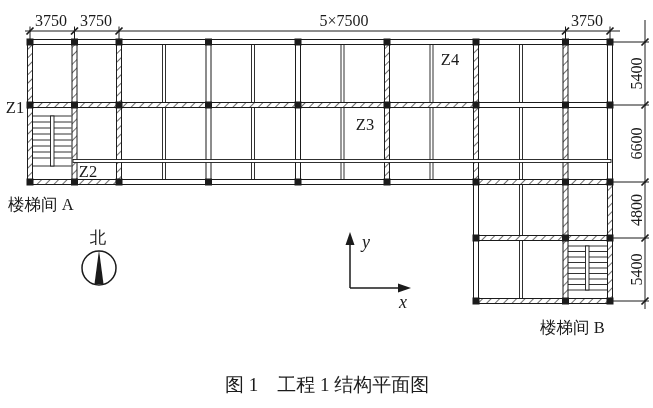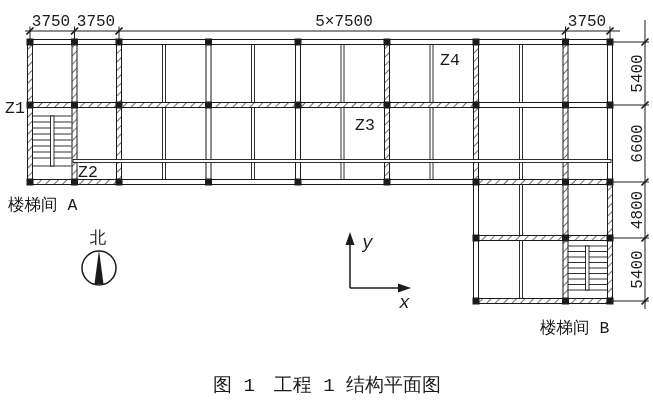--- a/index.html
+++ b/index.html
@@ -1,18 +1,18 @@
 <!DOCTYPE html>
 <html><head>
 <meta charset="utf-8">
 <style>
   html,body { margin:0; padding:0; background:#ffffff; }
   .canvas {
     position:relative; width:653px; height:408px; background:#ffffff;
-    font-family:Liberation Mono, monospace;
+    font-family:Liberation Serif, serif;
     overflow:hidden;
   }
   svg { display:block; }
   svg text { fill:#1b1b1b; }
   .wh { fill:url(#hatch); stroke:#1b1b1b; stroke-width:1; }   
   .wp { fill:#ffffff; stroke:#1b1b1b; stroke-width:1; }       
   .sb { fill:#ffffff; stroke:#1b1b1b; stroke-width:0.9; }     
   .col { fill:#1b1b1b; stroke:none; }                          
   .ln  { stroke:#1b1b1b; stroke-width:1; fill:none; }
   .ln2 { stroke:#1b1b1b; stroke-width:1.5; fill:none; }

